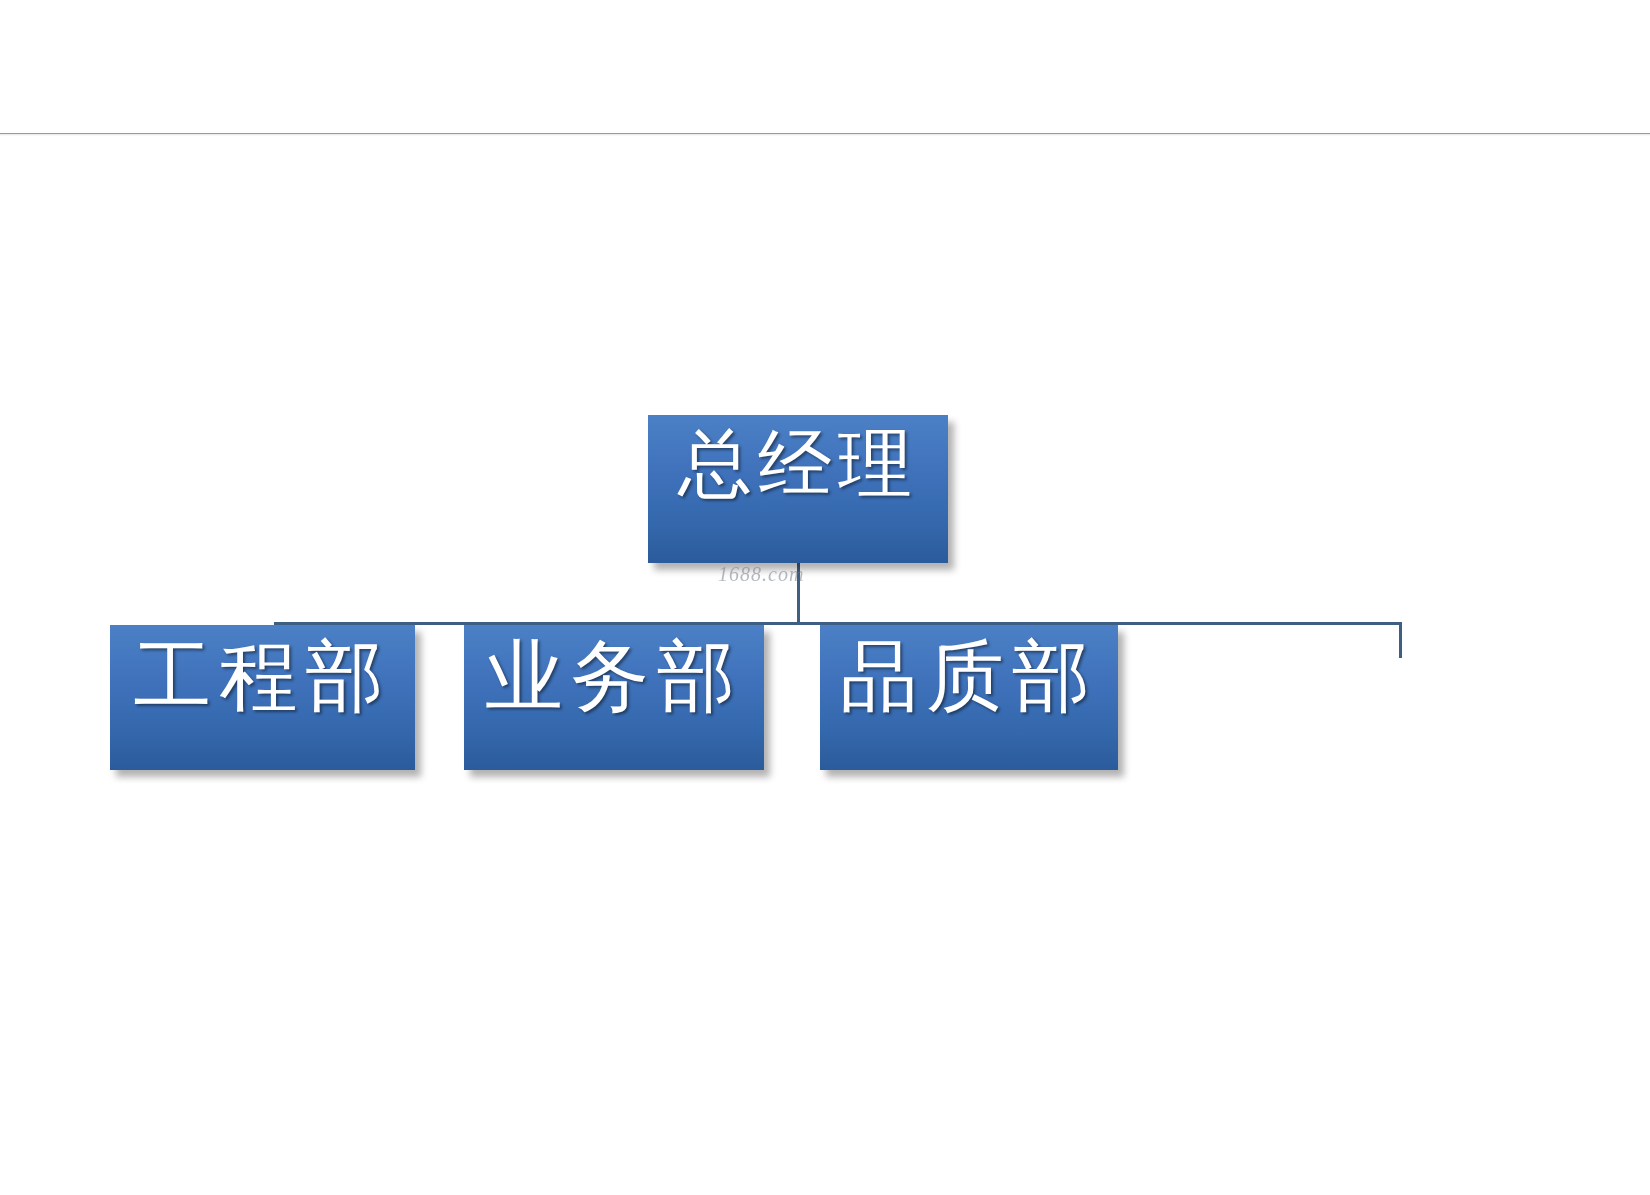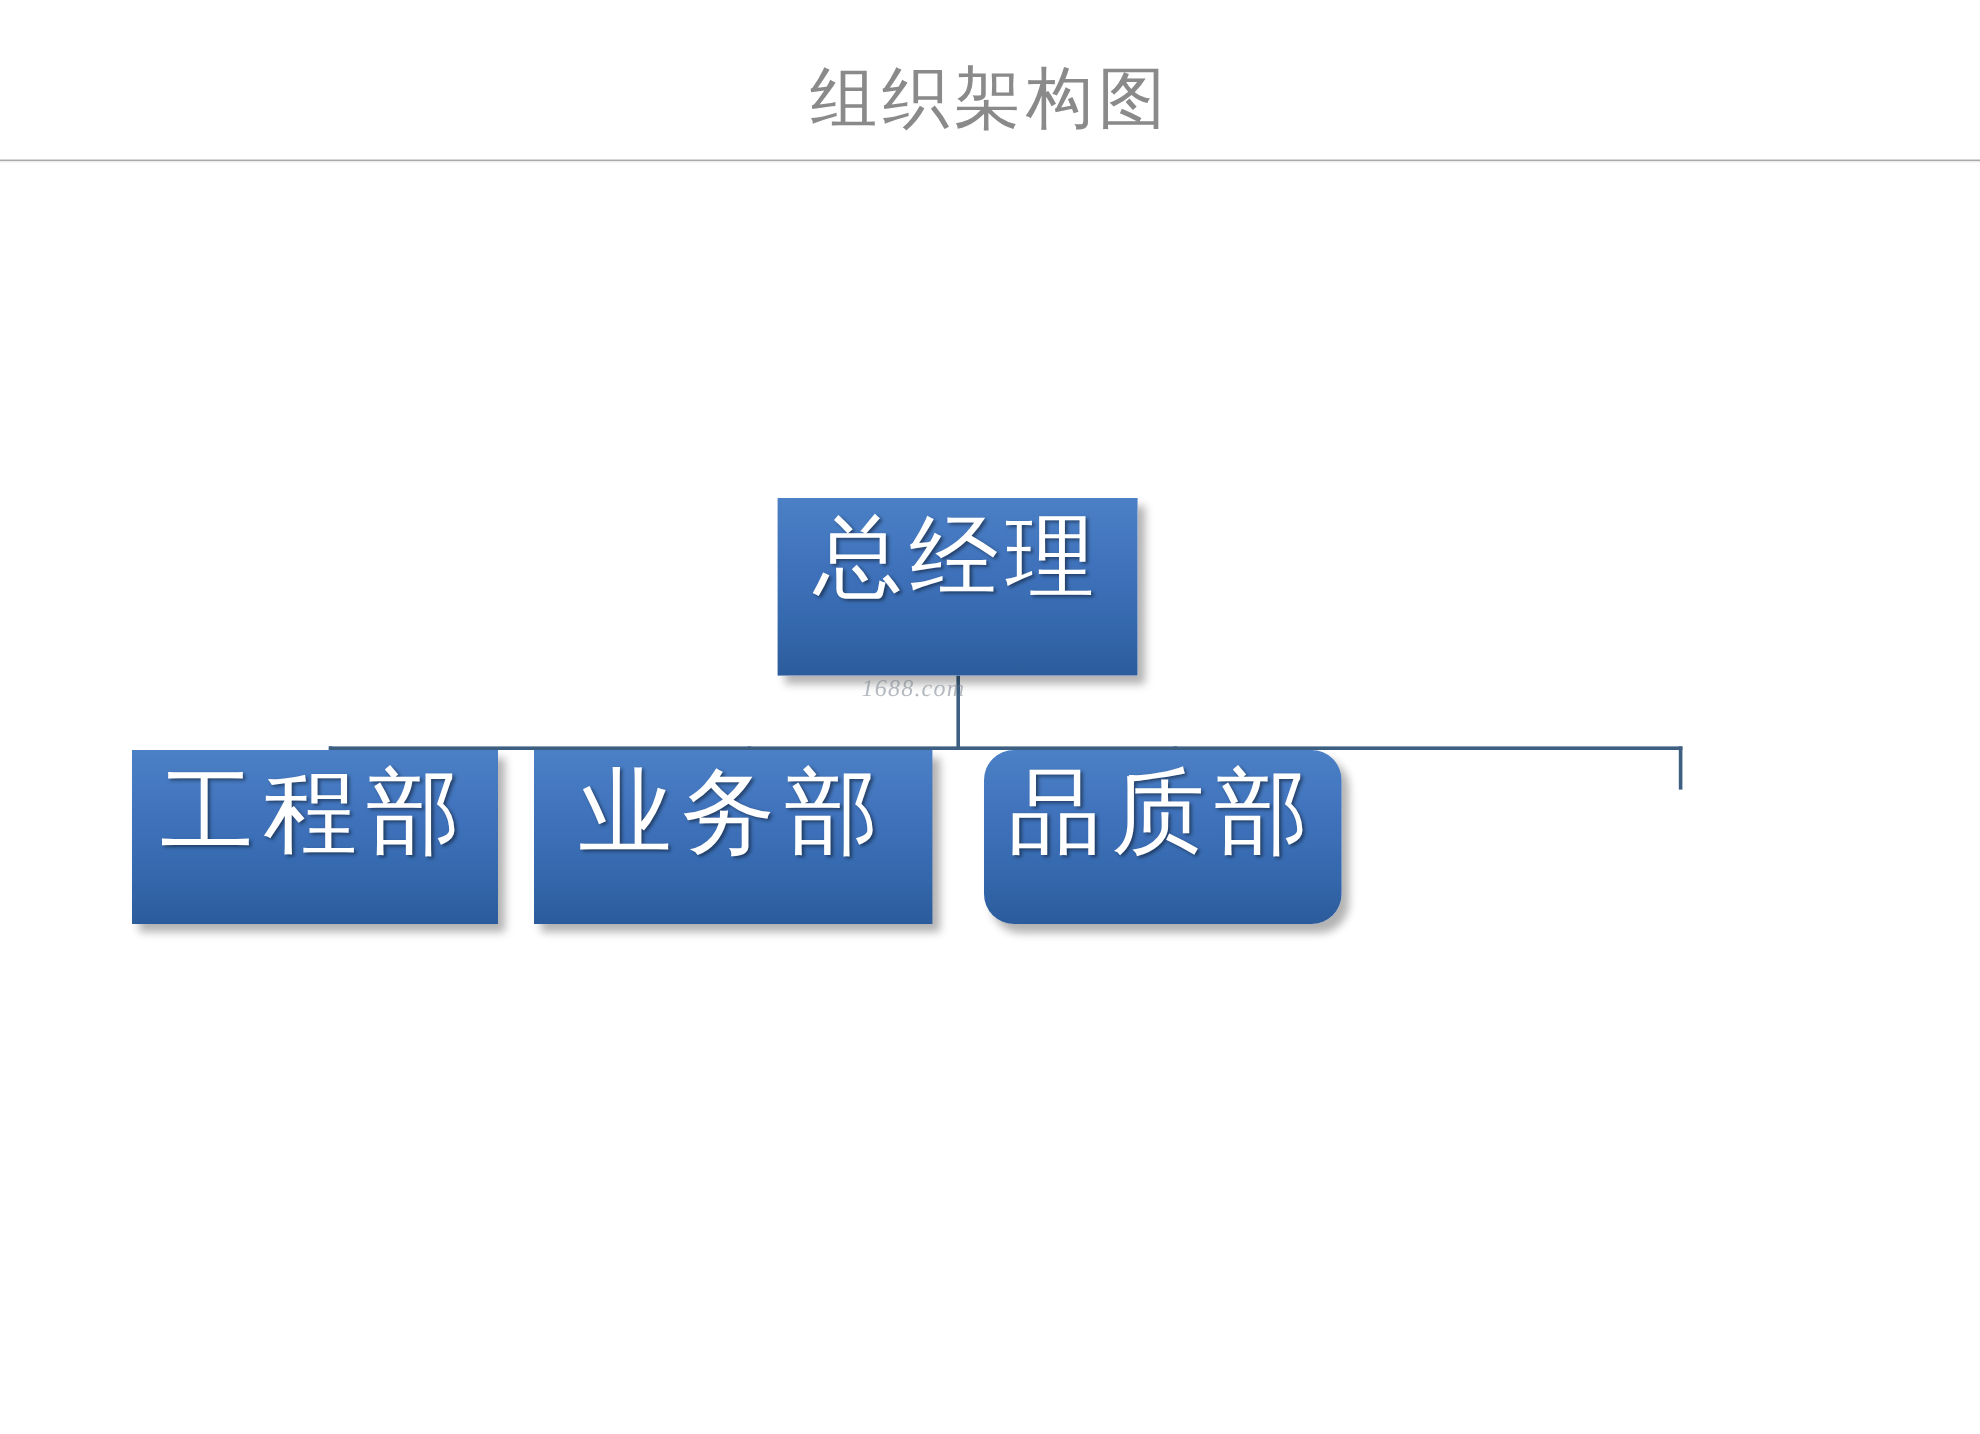--- a/index.html
+++ b/index.html
@@ -72,22 +72,22 @@
     width: 300px;
     height: 148px;
   }
   #box-root .node-label {
     font-size: 74px;
     letter-spacing: 6px;
   }
 
   .child-box { top: 625px; height: 145px; }
   #box-child-0 { left: 110px;  width: 305px; }
-  #box-child-1 { left: 445px;  width: 332px; }
-  #box-child-2 { left: 820px;  width: 298px; border-radius: 25px; }
+  #box-child-1 { left: 464px;  width: 300px; }
+  #box-child-2 { left: 820px;  width: 298px; }
   #box-child-3 { left: 1176px; width: 305px; }
   .child-box .node-label {
     font-size: 78px;
     letter-spacing: 8px;
   }
 
   
   .connector {
     position: absolute;
     background: #3c5f82;
@@ -126,21 +126,20 @@
     color: rgba(120,128,140,0.55);
     white-space: nowrap;
     pointer-events: none;
   }
 </style>
 </head>
 <body>
 
 <div id="slide">
 
-  <div id="slide-title">组织架构图</div>
 
   <div id="title-rule"></div>
   <div id="title-rule-shadow"></div>
 
   <div id="conn-trunk" class="connector"></div>
   <div id="conn-bus" class="connector"></div>
   <div id="conn-drop-0" class="connector conn-drop"></div>
   <div id="conn-drop-1" class="connector conn-drop"></div>
   <div id="conn-drop-2" class="connector conn-drop"></div>
   <div id="conn-drop-3" class="connector conn-drop"></div>

